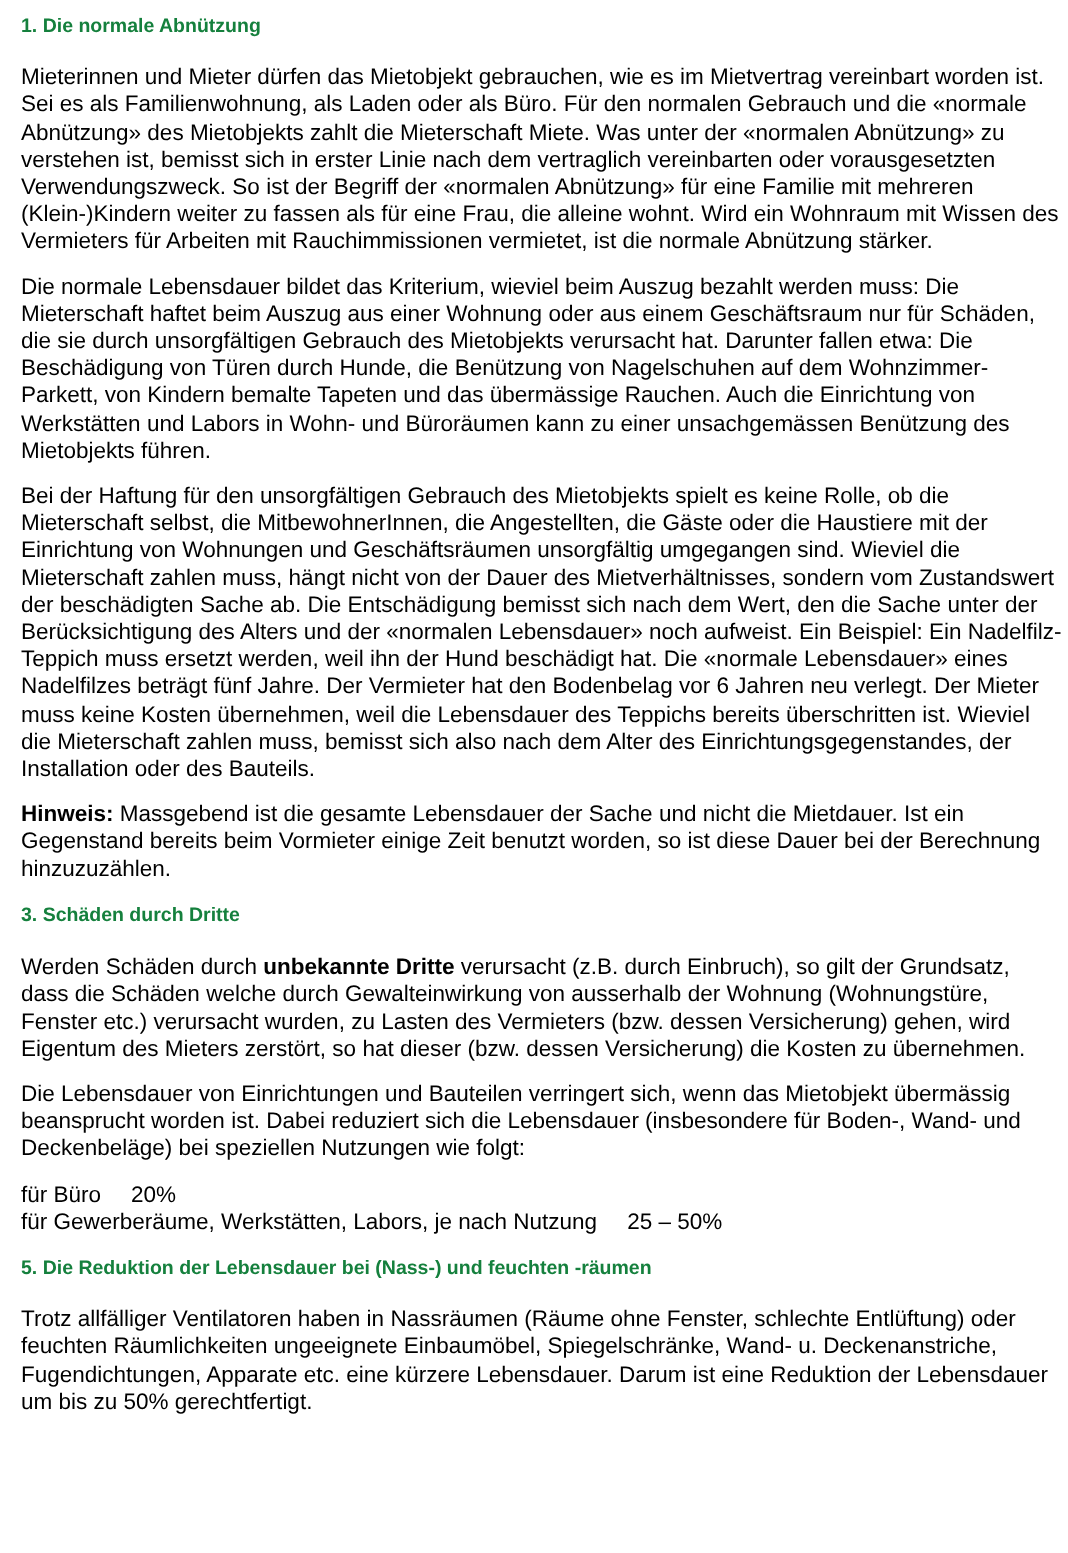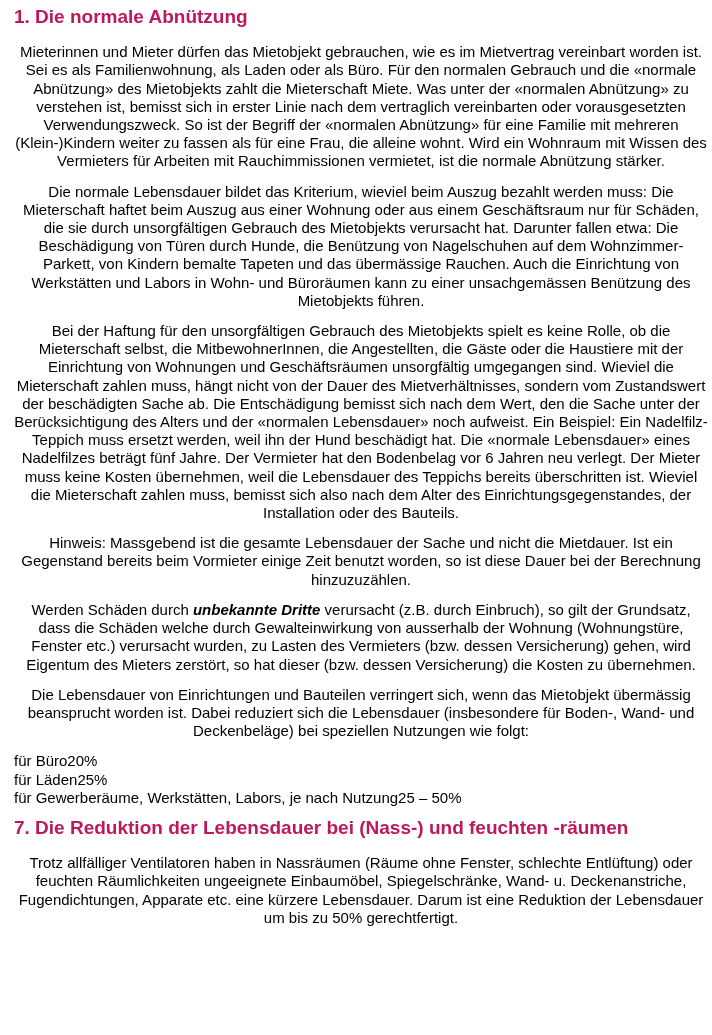--- a/index.html
+++ b/index.html
@@ -12,75 +12,74 @@
     min-height: 1035px;
     box-sizing: border-box;
     padding: 8px 4px 4px 14px;
     background: #ffffff;
     font-family: "Liberation Sans", "DejaVu Sans", sans-serif;
     font-size: 15px;
     line-height: 18.2px;
     color: #000000;
   }
   .section-heading {
-    font-size: 19px;
+    font-size: 13px;
     line-height: 18.2px;
     font-weight: bold;
-    color: #be185d;
+    color: #15803d;
     margin: 0 0 17px 0;
   }
   .para {
     margin: 0 0 12px 0;
-    text-align: center;
   }
   .bold-label {
-    font-weight: normal;
+    font-weight: bold;
     margin-top: 36px;
   }
   .bold-italic {
     font-weight: bold;
-    font-style: italic;
     margin-top: 12px;
   }
   .reduction-list {
     margin: 0 0 12px 0;
   }
   .list-row {
     line-height: 18.2px;
   }
   .list-value {
+    margin-left: 20px;
   }
 </style>
 </head>
 <body>
 
 <div class="page">
 
   <section>
     <h2 class="section-heading">1. Die normale Abnützung</h2>
     <p class="para">Mieterinnen und Mieter dürfen das Mietobjekt gebrauchen, wie es im Mietvertrag vereinbart worden ist. Sei es als Familienwohnung, als Laden oder als Büro. Für den normalen Gebrauch und die «normale Abnützung» des Mietobjekts zahlt die Mieterschaft Miete. Was unter der «normalen Abnützung» zu verstehen ist, bemisst sich in erster Linie nach dem vertraglich vereinbarten oder vorausgesetzten Verwendungszweck. So ist der Begriff der «normalen Abnützung» für eine Familie mit mehreren (Klein-)Kindern weiter zu fassen als für eine Frau, die alleine wohnt. Wird ein Wohnraum mit Wissen des Vermieters für Arbeiten mit Rauchimmissionen vermietet, ist die normale Abnützung stärker.</p>
   </section>
 
   <section>
     <p class="para">Die normale Lebensdauer bildet das Kriterium, wieviel beim Auszug bezahlt werden muss: Die Mieterschaft haftet beim Auszug aus einer Wohnung oder aus einem Geschäftsraum nur für Schäden, die sie durch unsorgfältigen Gebrauch des Mietobjekts verursacht hat. Darunter fallen etwa: Die Beschädigung von Türen durch Hunde, die Benützung von Nagelschuhen auf dem Wohnzimmer-Parkett, von Kindern bemalte Tapeten und das übermässige Rauchen. Auch die Einrichtung von Werkstätten und Labors in Wohn- und Büroräumen kann zu einer unsachgemässen Benützung des Mietobjekts führen.</p>
     <p class="para">Bei der Haftung für den unsorgfältigen Gebrauch des Mietobjekts spielt es keine Rolle, ob die Mieterschaft selbst, die MitbewohnerInnen, die Angestellten, die Gäste oder die Haustiere mit der Einrichtung von Wohnungen und Geschäftsräumen unsorgfältig umgegangen sind. Wieviel die Mieterschaft zahlen muss, hängt nicht von der Dauer des Mietverhältnisses, sondern vom Zustandswert der beschädigten Sache ab. Die Entschädigung bemisst sich nach dem Wert, den die Sache unter der Berücksichtigung des Alters und der «normalen Lebensdauer» noch aufweist. Ein Beispiel: Ein Nadelfilz-Teppich muss ersetzt werden, weil ihn der Hund beschädigt hat. Die «normale Lebensdauer» eines Nadelfilzes beträgt fünf Jahre. Der Vermieter hat den Bodenbelag vor 6 Jahren neu verlegt. Der Mieter muss keine Kosten übernehmen, weil die Lebensdauer des Teppichs bereits überschritten ist. Wieviel die Mieterschaft zahlen muss, bemisst sich also nach dem Alter des Einrichtungsgegenstandes, der Installation oder des Bauteils.</p>
     <p class="para"><span class="bold-label">Hinweis:</span><span> Massgebend ist die gesamte Lebensdauer der Sache und nicht die Mietdauer. Ist ein Gegenstand bereits beim Vormieter einige Zeit benutzt worden, so ist diese Dauer bei der Berechnung hinzuzuzählen.</span></p>
   </section>
 
   <section>
+    <h2 class="section-heading">3. Schäden durch Dritte</h2>
     <p class="para"><span>Werden Schäden durch </span><span class="bold-italic">unbekannte Dritte</span><span> verursacht (z.B. durch Einbruch), so gilt der Grundsatz, dass die Schäden welche durch Gewalteinwirkung von ausserhalb der Wohnung (Wohnungstüre, Fenster etc.) verursacht wurden, zu Lasten des Vermieters (bzw. dessen Versicherung) gehen, wird Eigentum des Mieters zerstört, so hat dieser (bzw. dessen Versicherung) die Kosten zu übernehmen.</span></p>
   </section>
 
   <section>
     <p class="para">Die Lebensdauer von Einrichtungen und Bauteilen verringert sich, wenn das Mietobjekt übermässig beansprucht worden ist. Dabei reduziert sich die Lebensdauer (insbesondere für Boden-, Wand- und Deckenbeläge) bei speziellen Nutzungen wie folgt:</p>
     <div class="reduction-list">
       <div class="list-row"><span>für Büro</span><span class="list-value">20%</span></div>
-      <div class="list-row"><span>für Läden</span><span class="list-value">25%</span></div>
       <div class="list-row"><span>für Gewerberäume, Werkstätten, Labors, je nach Nutzung</span><span class="list-value">25 – 50%</span></div>
     </div>
   </section>
 
   <section>
-    <h2 class="section-heading">7. Die Reduktion der Lebensdauer bei (Nass-) und feuchten -räumen</h2>
+    <h2 class="section-heading">5. Die Reduktion der Lebensdauer bei (Nass-) und feuchten -räumen</h2>
     <p class="para">Trotz allfälliger Ventilatoren haben in Nassräumen (Räume ohne Fenster, schlechte Entlüftung) oder feuchten Räumlichkeiten ungeeignete Einbaumöbel, Spiegelschränke, Wand- u. Deckenanstriche, Fugendichtungen, Apparate etc. eine kürzere Lebensdauer. Darum ist eine Reduktion der Lebensdauer um bis zu 50% gerechtfertigt.</p>
   </section>
 
 </div>
 
 </body></html>

